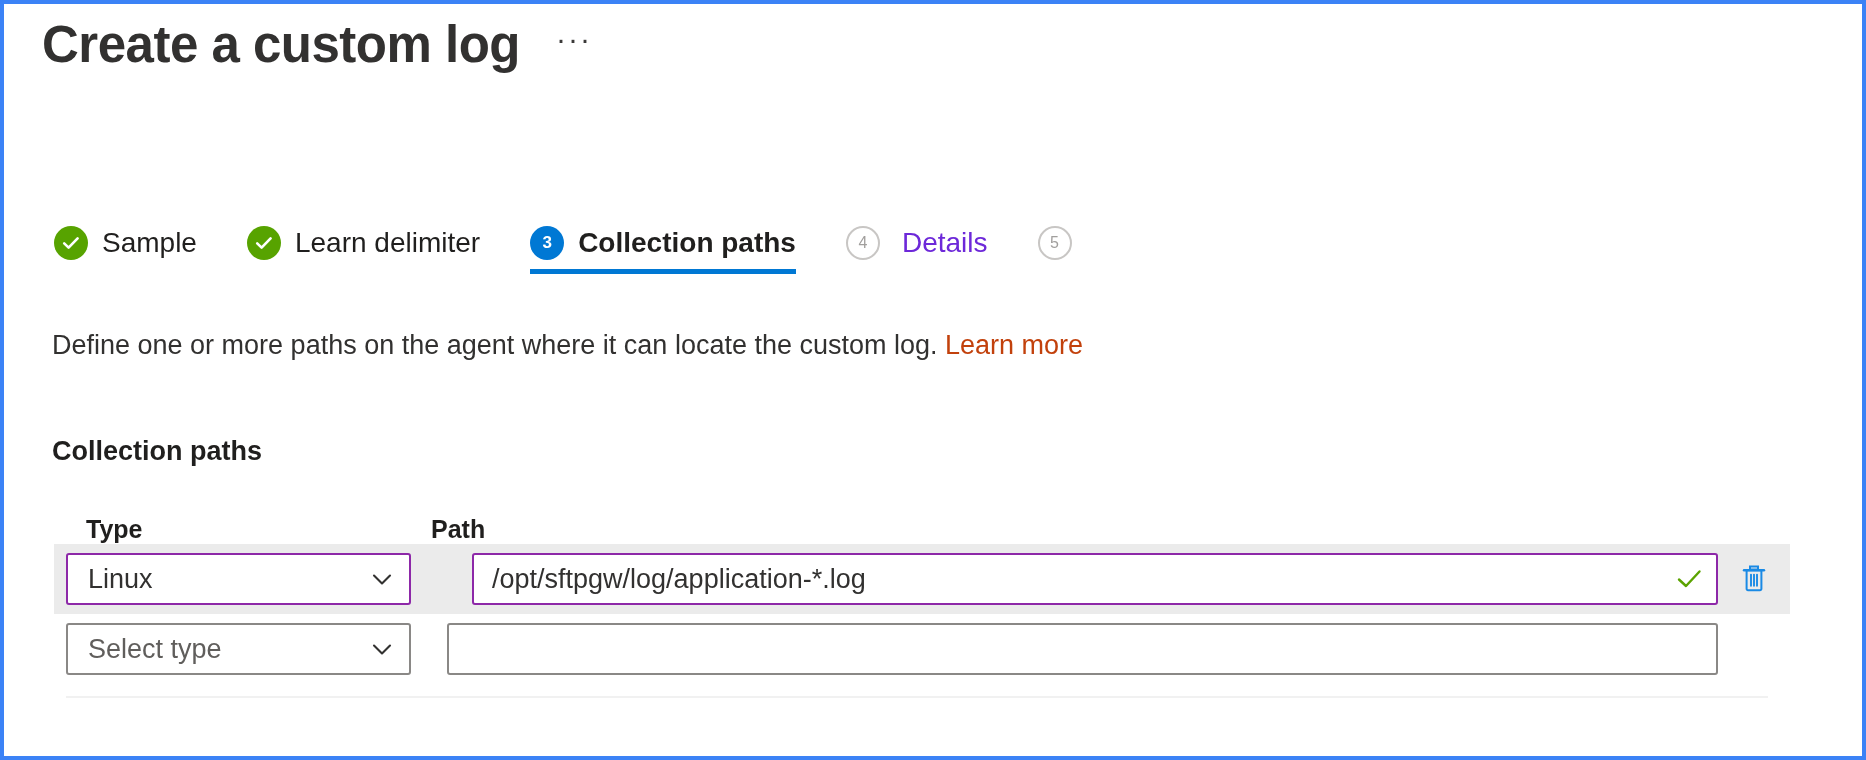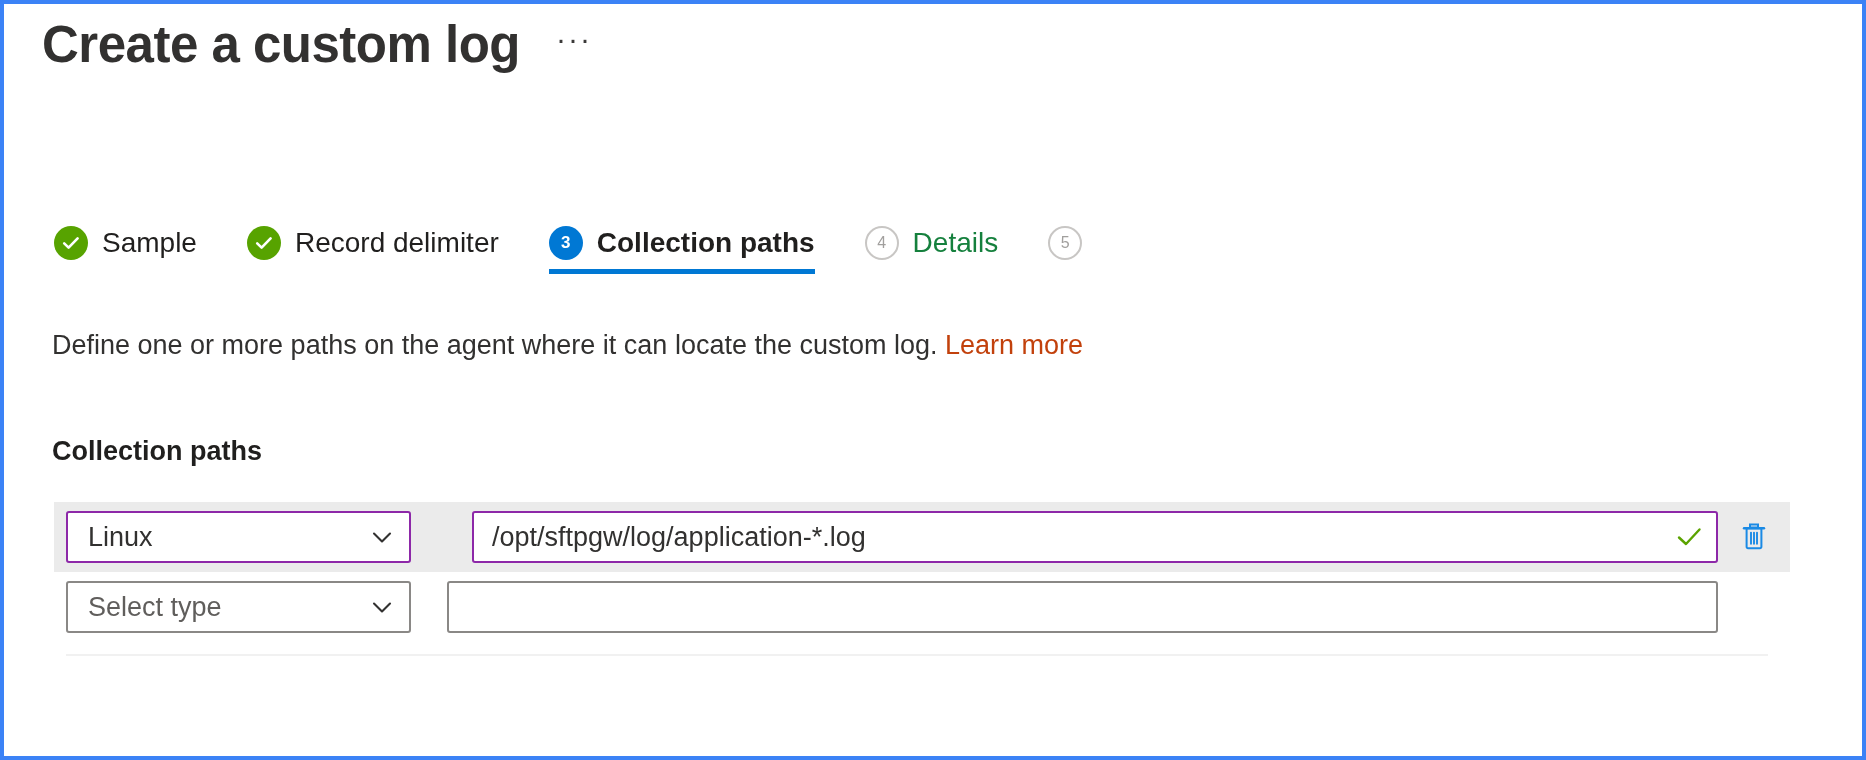--- a/index.html
+++ b/index.html
@@ -98,21 +98,22 @@
   }
   .step .label {
     font-size: 28px;
     color: #201f1e;
   }
   .step.active .label {
     font-weight: bold;
     color: #201f1e;
   }
   .step.todo .label {
-    color: #15803d;
+    color: #6d28d9;
+    margin-left: 8px;
   }
   .step.active .underline {
     position: absolute;
     left: 0;
     right: 26px;
     bottom: 0;
     height: 5px;
     background: #0078d4;
   }
 
@@ -306,21 +307,21 @@
       </span>
       <span class="label">Sample</span>
     </div>
 
     <div class="step done">
       <span class="badge">
         <svg width="20" height="20" viewBox="0 0 20 20" aria-hidden="true">
           <path d="M3.2 10.4 L7.6 14.6 L16.6 5.4" fill="none" stroke="#ffffff" stroke-width="2.6" stroke-linecap="round" stroke-linejoin="round"></path>
         </svg>
       </span>
-      <span class="label">Record delimiter</span>
+      <span class="label">Learn delimiter</span>
     </div>
 
     <div class="step active">
       <span class="badge">3</span>
       <span class="label">Collection paths</span>
       <span class="underline"></span>
     </div>
 
     <div class="step todo">
       <span class="badge">4</span>
@@ -335,20 +336,24 @@
 
   <div class="description">
     <span>Define one or more paths on the agent where it can locate the custom log.</span>
     <span class="link">Learn more</span>
   </div>
 
   <div class="section-heading">Collection paths</div>
 
   <div class="table">
 
+    <div class="col-headers">
+      <div class="ch-type">Type</div>
+      <div class="ch-path">Path</div>
+    </div>
 
     <div class="row highlighted">
       <div class="cell-type">
         <div class="dropdown focused">
           <span class="dd-value">Linux</span>
           <span class="chev">
             <svg width="30" height="30" viewBox="0 0 30 30" aria-hidden="true">
               <path d="M7 11.5 L15 19.5 L23 11.5" fill="none" stroke="#323130" stroke-width="2.1" stroke-linecap="round" stroke-linejoin="round"></path>
             </svg>
           </span>

